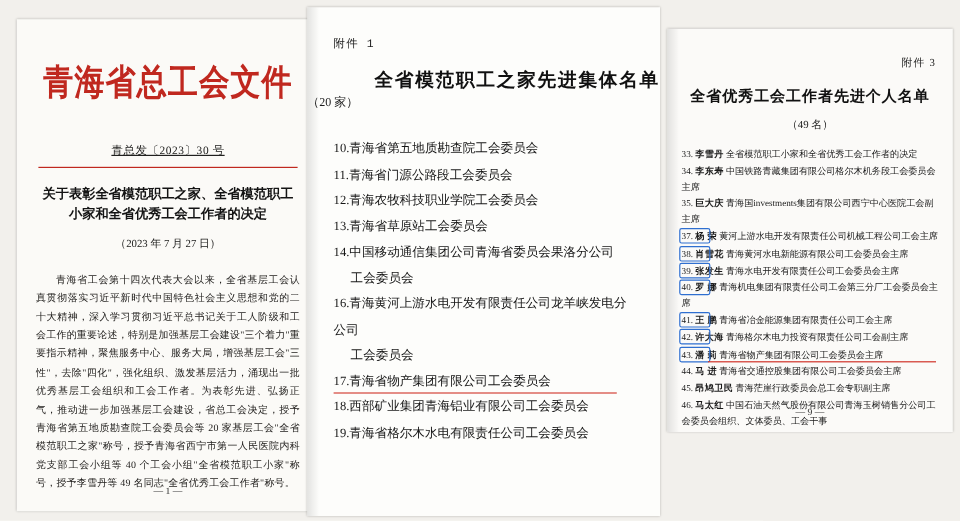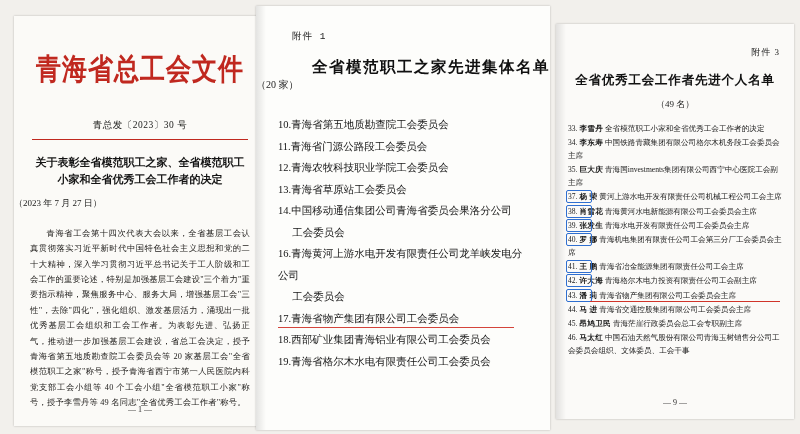--- a/index.html
+++ b/index.html
@@ -38,21 +38,21 @@
     left: 256px;
     top: 6px;
     width: 294px;
     height: 424px;
     background: #fdfdfb;
   }
   .page-right {
     left: 556px;
     top: 24px;
     width: 238px;
-    height: 395px;
+    height: 336px;
     background: #fbfaf8;
   }
 
   
   .masthead {
     margin-top: 36px;
     text-align: center;
     color: #c0281f;
     font-family: "Liberation Serif", "DejaVu Serif", serif;
     font-weight: bold;
@@ -60,36 +60,38 @@
     letter-spacing: 1px;
     white-space: nowrap;
     transform: scaleY(1.18);
   }
   .doc-number {
     margin-top: 34px;
     text-align: center;
     font-size: 9.5px;
     letter-spacing: 0.5px;
     color: #20201f;
+    text-decoration: underline;
   }
   .rule-red {
     margin: 7px 18px 0 18px;
     height: 1px;
     background: #c0281f;
   }
   .doc-title {
     margin: 14px 20px 0 20px;
     text-align: center;
     font-size: 11px;
     font-weight: bold;
     line-height: 1.55;
     color: #141414;
   }
   .doc-date {
     margin-top: 9px;
+    text-align: center;
     font-size: 9px;
     color: #20201f;
   }
   .body-text {
     margin: 16px 16px 0 16px;
     font-size: 8.3px;
     line-height: 1.85;
     text-align: justify;
     color: #23211f;
     letter-spacing: 0.2px;
@@ -100,21 +102,21 @@
     bottom: 12px;
     left: 0;
     right: 0;
     text-align: center;
     font-size: 8px;
     color: #2a2a2a;
   }
 
   
   .attach-tag {
-    margin: 24px 0 0 36px;
+    margin: 24px 0 0 22px;
     font-size: 9.5px;
     color: #1c1c1c;
     letter-spacing: 1px;
     font-family: Liberation Mono, monospace;
   }
   .mid-title {
     margin-top: 14px;
     text-align: right;
     font-size: 15.5px;
     font-weight: bold;

